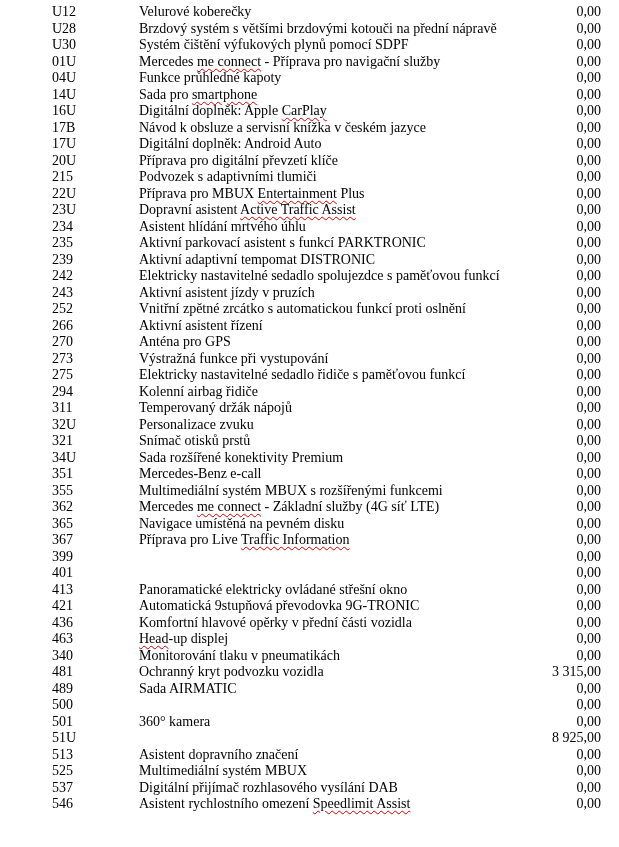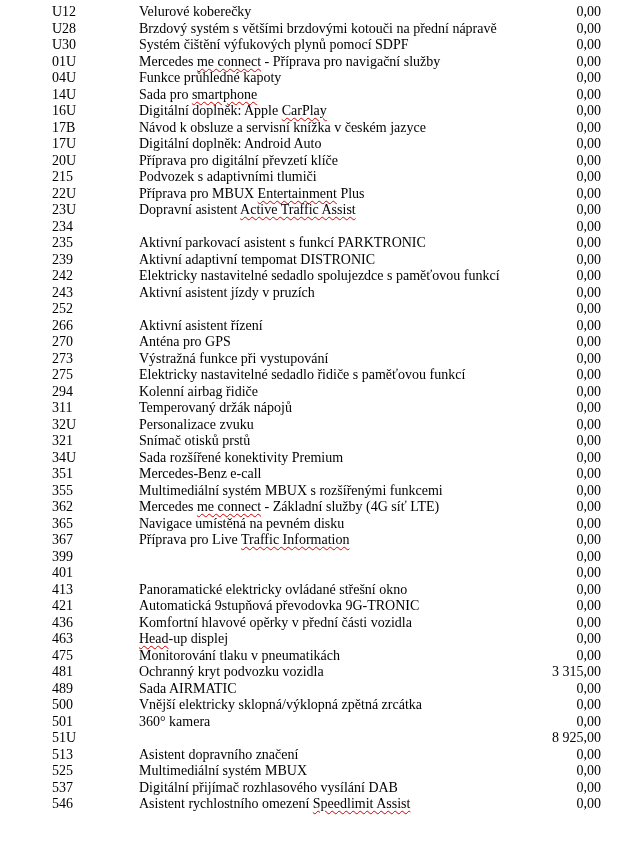--- a/index.html
+++ b/index.html
@@ -76,20 +76,21 @@
       <span class="desc">Příprava pro MBUX <span class="sp">Entertainment</span> Plus</span>
       <span class="amt">0,00</span>
     </div>
     <div class="row">
       <span class="code">23U</span>
       <span class="desc">Dopravní asistent <span class="sp">Active Traffic Assist</span></span>
       <span class="amt">0,00</span>
     </div>
     <div class="row">
       <span class="code">234</span>
+      <span class="desc">Asistent hlídání mrtvého úhlu</span>
       <span class="amt">0,00</span>
     </div>
     <div class="row">
       <span class="code">235</span>
       <span class="desc">Aktivní parkovací asistent s funkcí PARKTRONIC</span>
       <span class="amt">0,00</span>
     </div>
     <div class="row">
       <span class="code">239</span>
       <span class="desc">Aktivní adaptivní tempomat DISTRONIC</span>
@@ -100,20 +101,21 @@
       <span class="desc">Elektricky nastavitelné sedadlo spolujezdce s paměťovou funkcí</span>
       <span class="amt">0,00</span>
     </div>
     <div class="row">
       <span class="code">243</span>
       <span class="desc">Aktivní asistent jízdy v pruzích</span>
       <span class="amt">0,00</span>
     </div>
     <div class="row">
       <span class="code">252</span>
+      <span class="desc">Vnitřní zpětné zrcátko s automatickou funkcí proti oslnění</span>
       <span class="amt">0,00</span>
     </div>
     <div class="row">
       <span class="code">266</span>
       <span class="desc">Aktivní asistent řízení</span>
       <span class="amt">0,00</span>
     </div>
     <div class="row">
       <span class="code">270</span>
       <span class="desc">Anténa pro GPS</span>
@@ -201,37 +203,36 @@
       <span class="code">436</span>
       <span class="desc">Komfortní hlavové opěrky v přední části vozidla</span>
       <span class="amt">0,00</span>
     </div>
     <div class="row">
       <span class="code">463</span>
       <span class="desc"><span class="sp">Head</span>-up displej</span>
       <span class="amt">0,00</span>
     </div>
     <div class="row">
-      <span class="code">475</span>
+      <span class="code">340</span>
       <span class="desc">Monitorování tlaku v pneumatikách</span>
       <span class="amt">0,00</span>
     </div>
     <div class="row">
       <span class="code">481</span>
       <span class="desc">Ochranný kryt podvozku vozidla</span>
       <span class="amt">3 315,00</span>
     </div>
     <div class="row">
       <span class="code">489</span>
       <span class="desc">Sada AIRMATIC</span>
       <span class="amt">0,00</span>
     </div>
     <div class="row">
       <span class="code">500</span>
-      <span class="desc">Vnější elektricky sklopná/výklopná zpětná zrcátka</span>
       <span class="amt">0,00</span>
     </div>
     <div class="row">
       <span class="code">501</span>
       <span class="desc">360° kamera</span>
       <span class="amt">0,00</span>
     </div>
     <div class="row">
       <span class="code">51U</span>
       <span class="amt">8 925,00</span>

